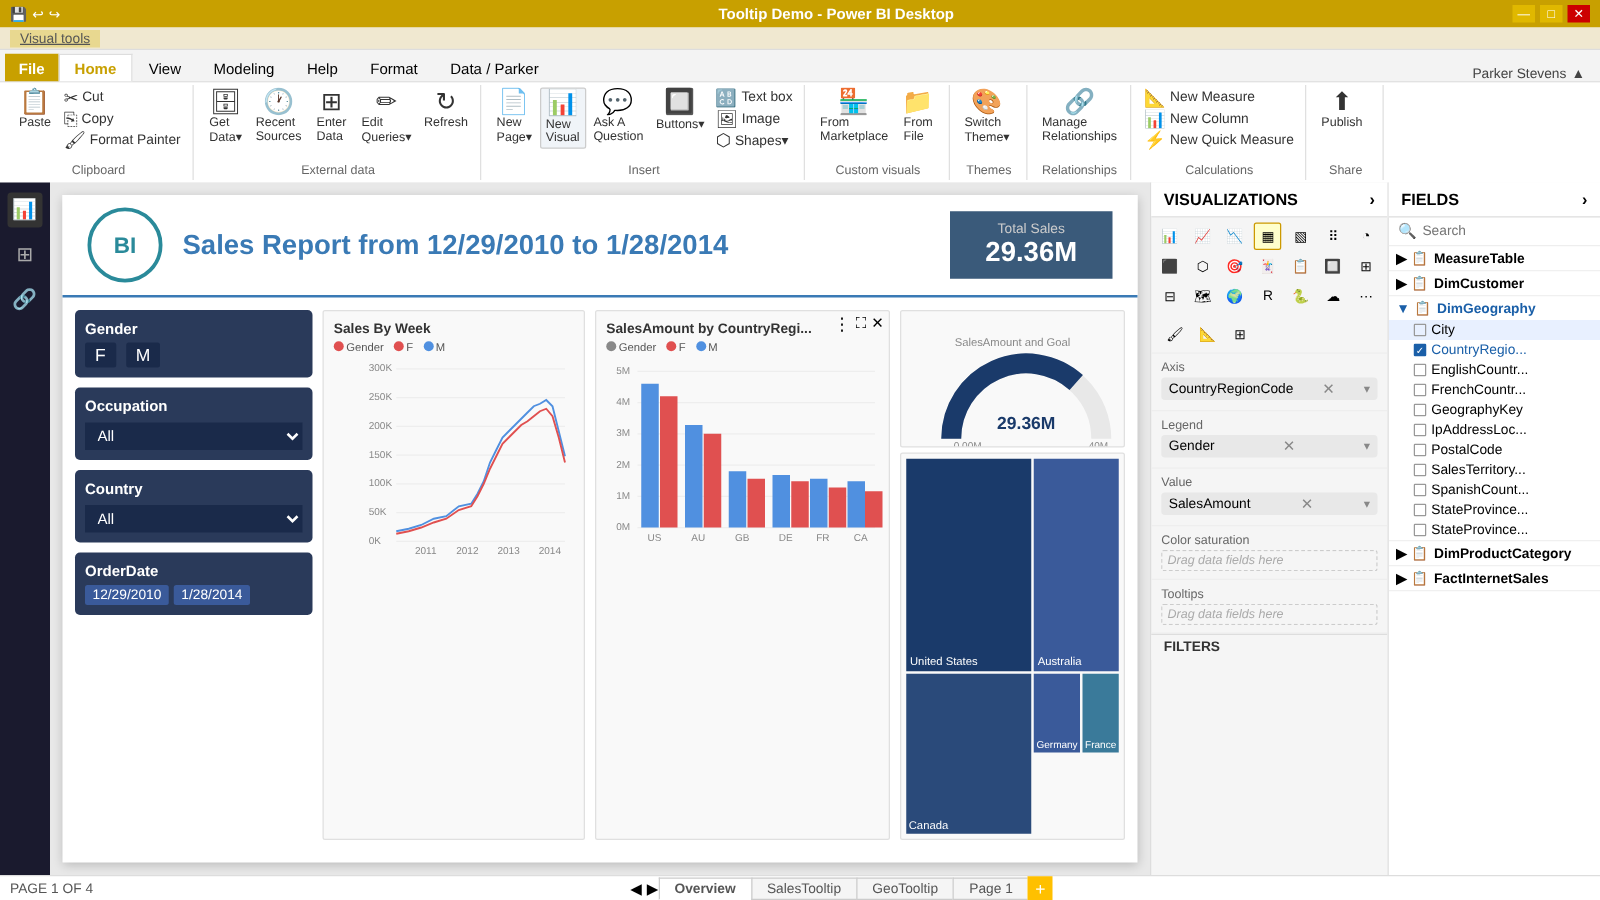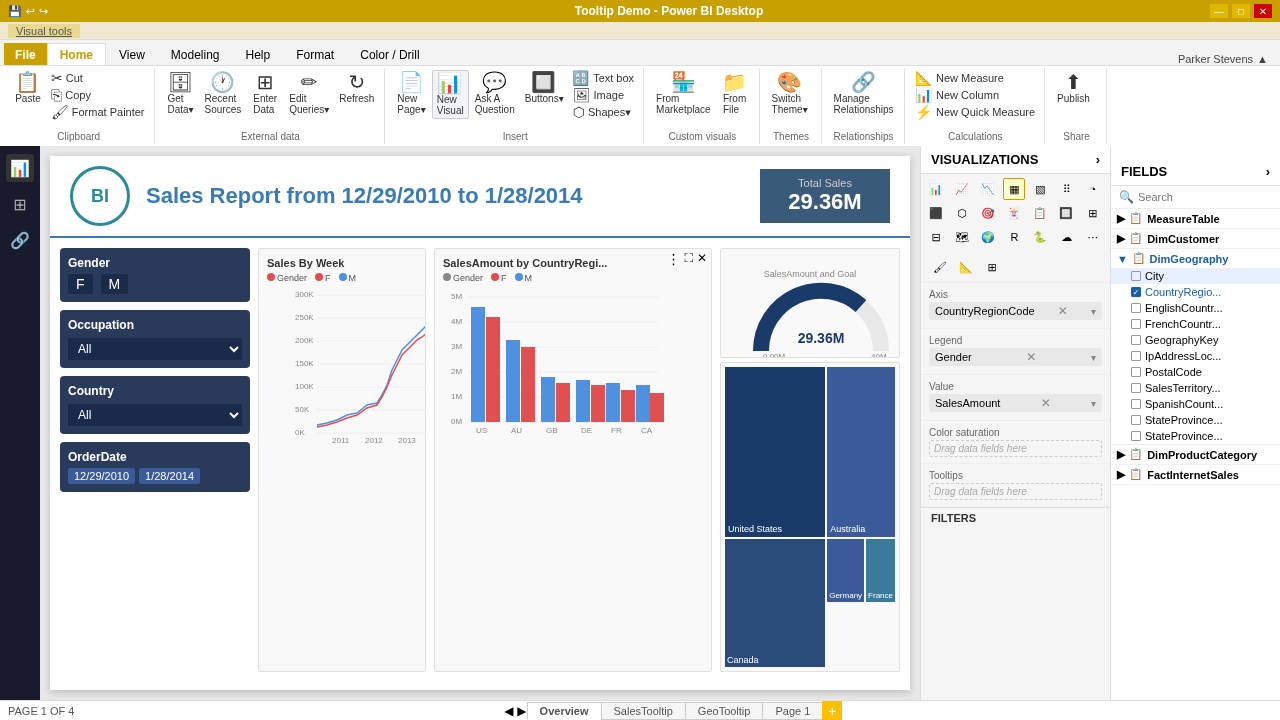--- a/index.html
+++ b/index.html
@@ -245,21 +245,20 @@
     }
     #fields-header {
       display: flex;
       align-items: flex-start;
       justify-content: space-between;
       padding: 6px 10px;
       background: #fff;
       border-bottom: 1px solid #ddd;
       font-weight: 600;
       font-size: 13px;
-      margin-top: 12px;
     }
     .fields-search {
       display: flex;
       align-items: center;
       padding: 4px 8px;
       border-bottom: 1px solid #eee;
       gap: 4px;
     }
     .fields-search input {
       border: none;
@@ -351,21 +350,21 @@
   <span>Visual tools</span>
 </div>
 
 <div id="ribbon-tabs">
   <div class="ribbon-tab file">File</div>
   <div class="ribbon-tab active">Home</div>
   <div class="ribbon-tab">View</div>
   <div class="ribbon-tab">Modeling</div>
   <div class="ribbon-tab">Help</div>
   <div class="ribbon-tab">Format</div>
-  <div class="ribbon-tab">Color / Drill</div>
+  <div class="ribbon-tab">Data / Parker</div>
   <div style="flex:1; display:flex; justify-content:flex-end; align-items:center; padding-right:12px; font-size:11px; color:#444;">
     <span>Parker Stevens</span>
     <span style="margin-left:4px;">▲</span>
   </div>
 </div>
 
 <div id="ribbon-content">
 
   <div class="ribbon-group">
     <div class="ribbon-buttons">
@@ -567,21 +566,21 @@
             <div class="date-range">
               <div class="date-box">12/29/2010</div>
               <div class="date-box">1/28/2014</div>
             </div>
           </div>
         </div>
 
         <div id="charts-area">
           <div id="charts-row">
 
-            <div class="chart-card" id="sales-week-chart" style="width:168px;">
+            <div class="chart-card" id="sales-week-chart" style="width:210px;">
               <div class="chart-title">Sales By Week</div>
               <div class="chart-legend">
                 <span><span class="legend-dot" style="background:#e05050;"></span><span>Gender</span></span>
                 <span><span class="legend-dot" style="background:#e05050;"></span><span>F</span></span>
                 <span><span class="legend-dot" style="background:#5090e0;"></span><span>M</span></span>
               </div>
               <svg width="190" height="160">
 
                 <text x="28" y="12" font-size="8" fill="#888">300K</text>
                 <text x="28" y="35" font-size="8" fill="#888">250K</text>

